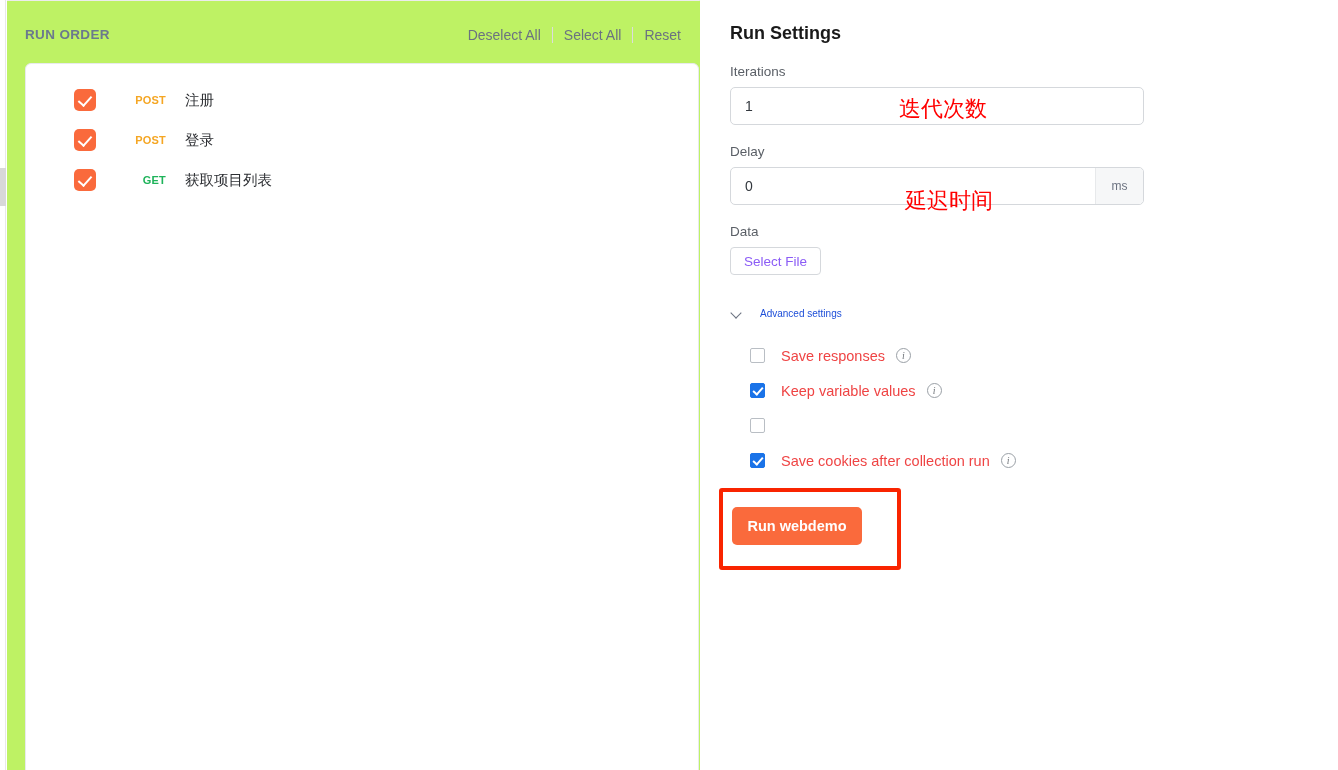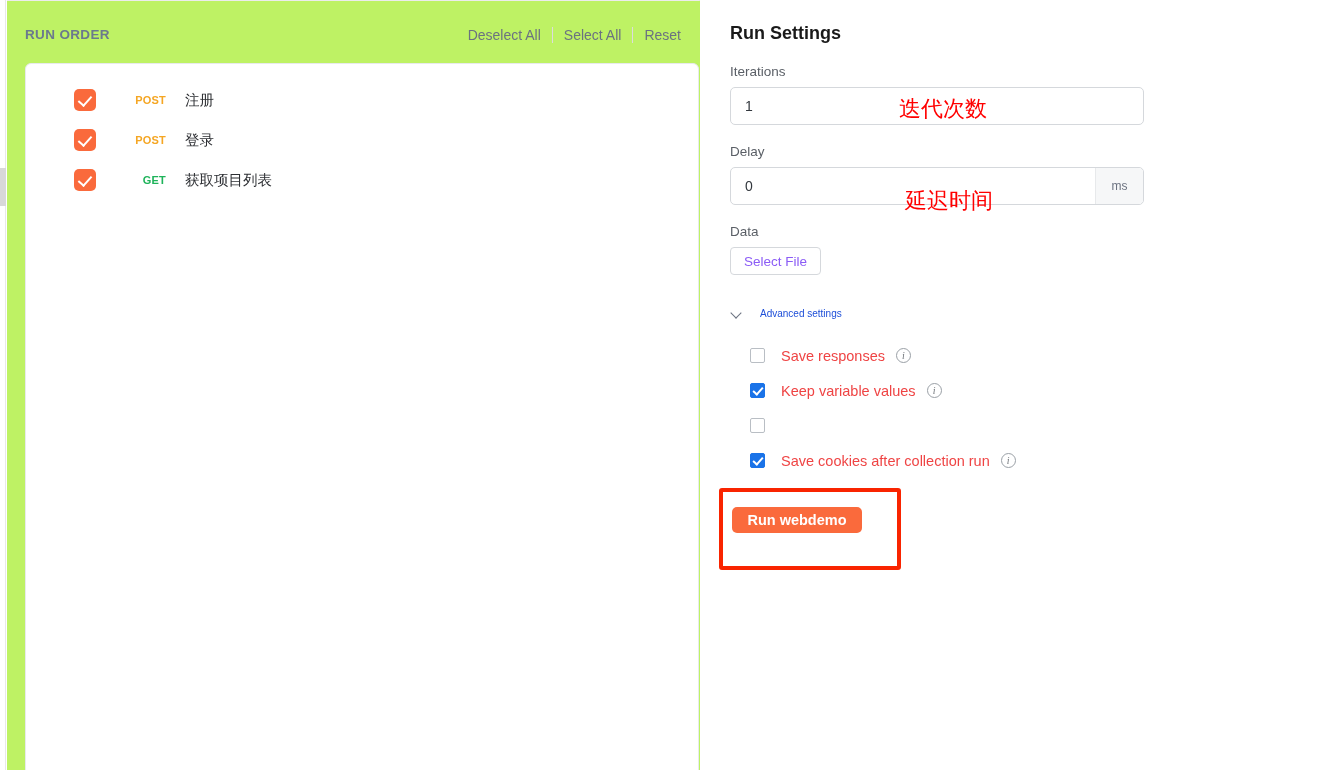--- a/index.html
+++ b/index.html
@@ -275,21 +275,21 @@
   .red-box {
     position: absolute; left: 719px; top: 488px;
     width: 182px; height: 82px;
     border: 4px solid #f92400;
     border-radius: 3px;
     background: transparent;
     pointer-events: none;
   }
   .run-btn {
     position: absolute; left: 732px; top: 507px;
-    width: 130px; height: 26px;
+    width: 130px; height: 38px;
     background: #fa6a3c;
     border: none;
     border-radius: 5px;
     color: #ffffff;
     font-size: 14.5px;
     font-weight: bold;
     font-family: "Liberation Sans", sans-serif;
     cursor: pointer;
     display: flex; align-items: center; justify-content: center;
   }

